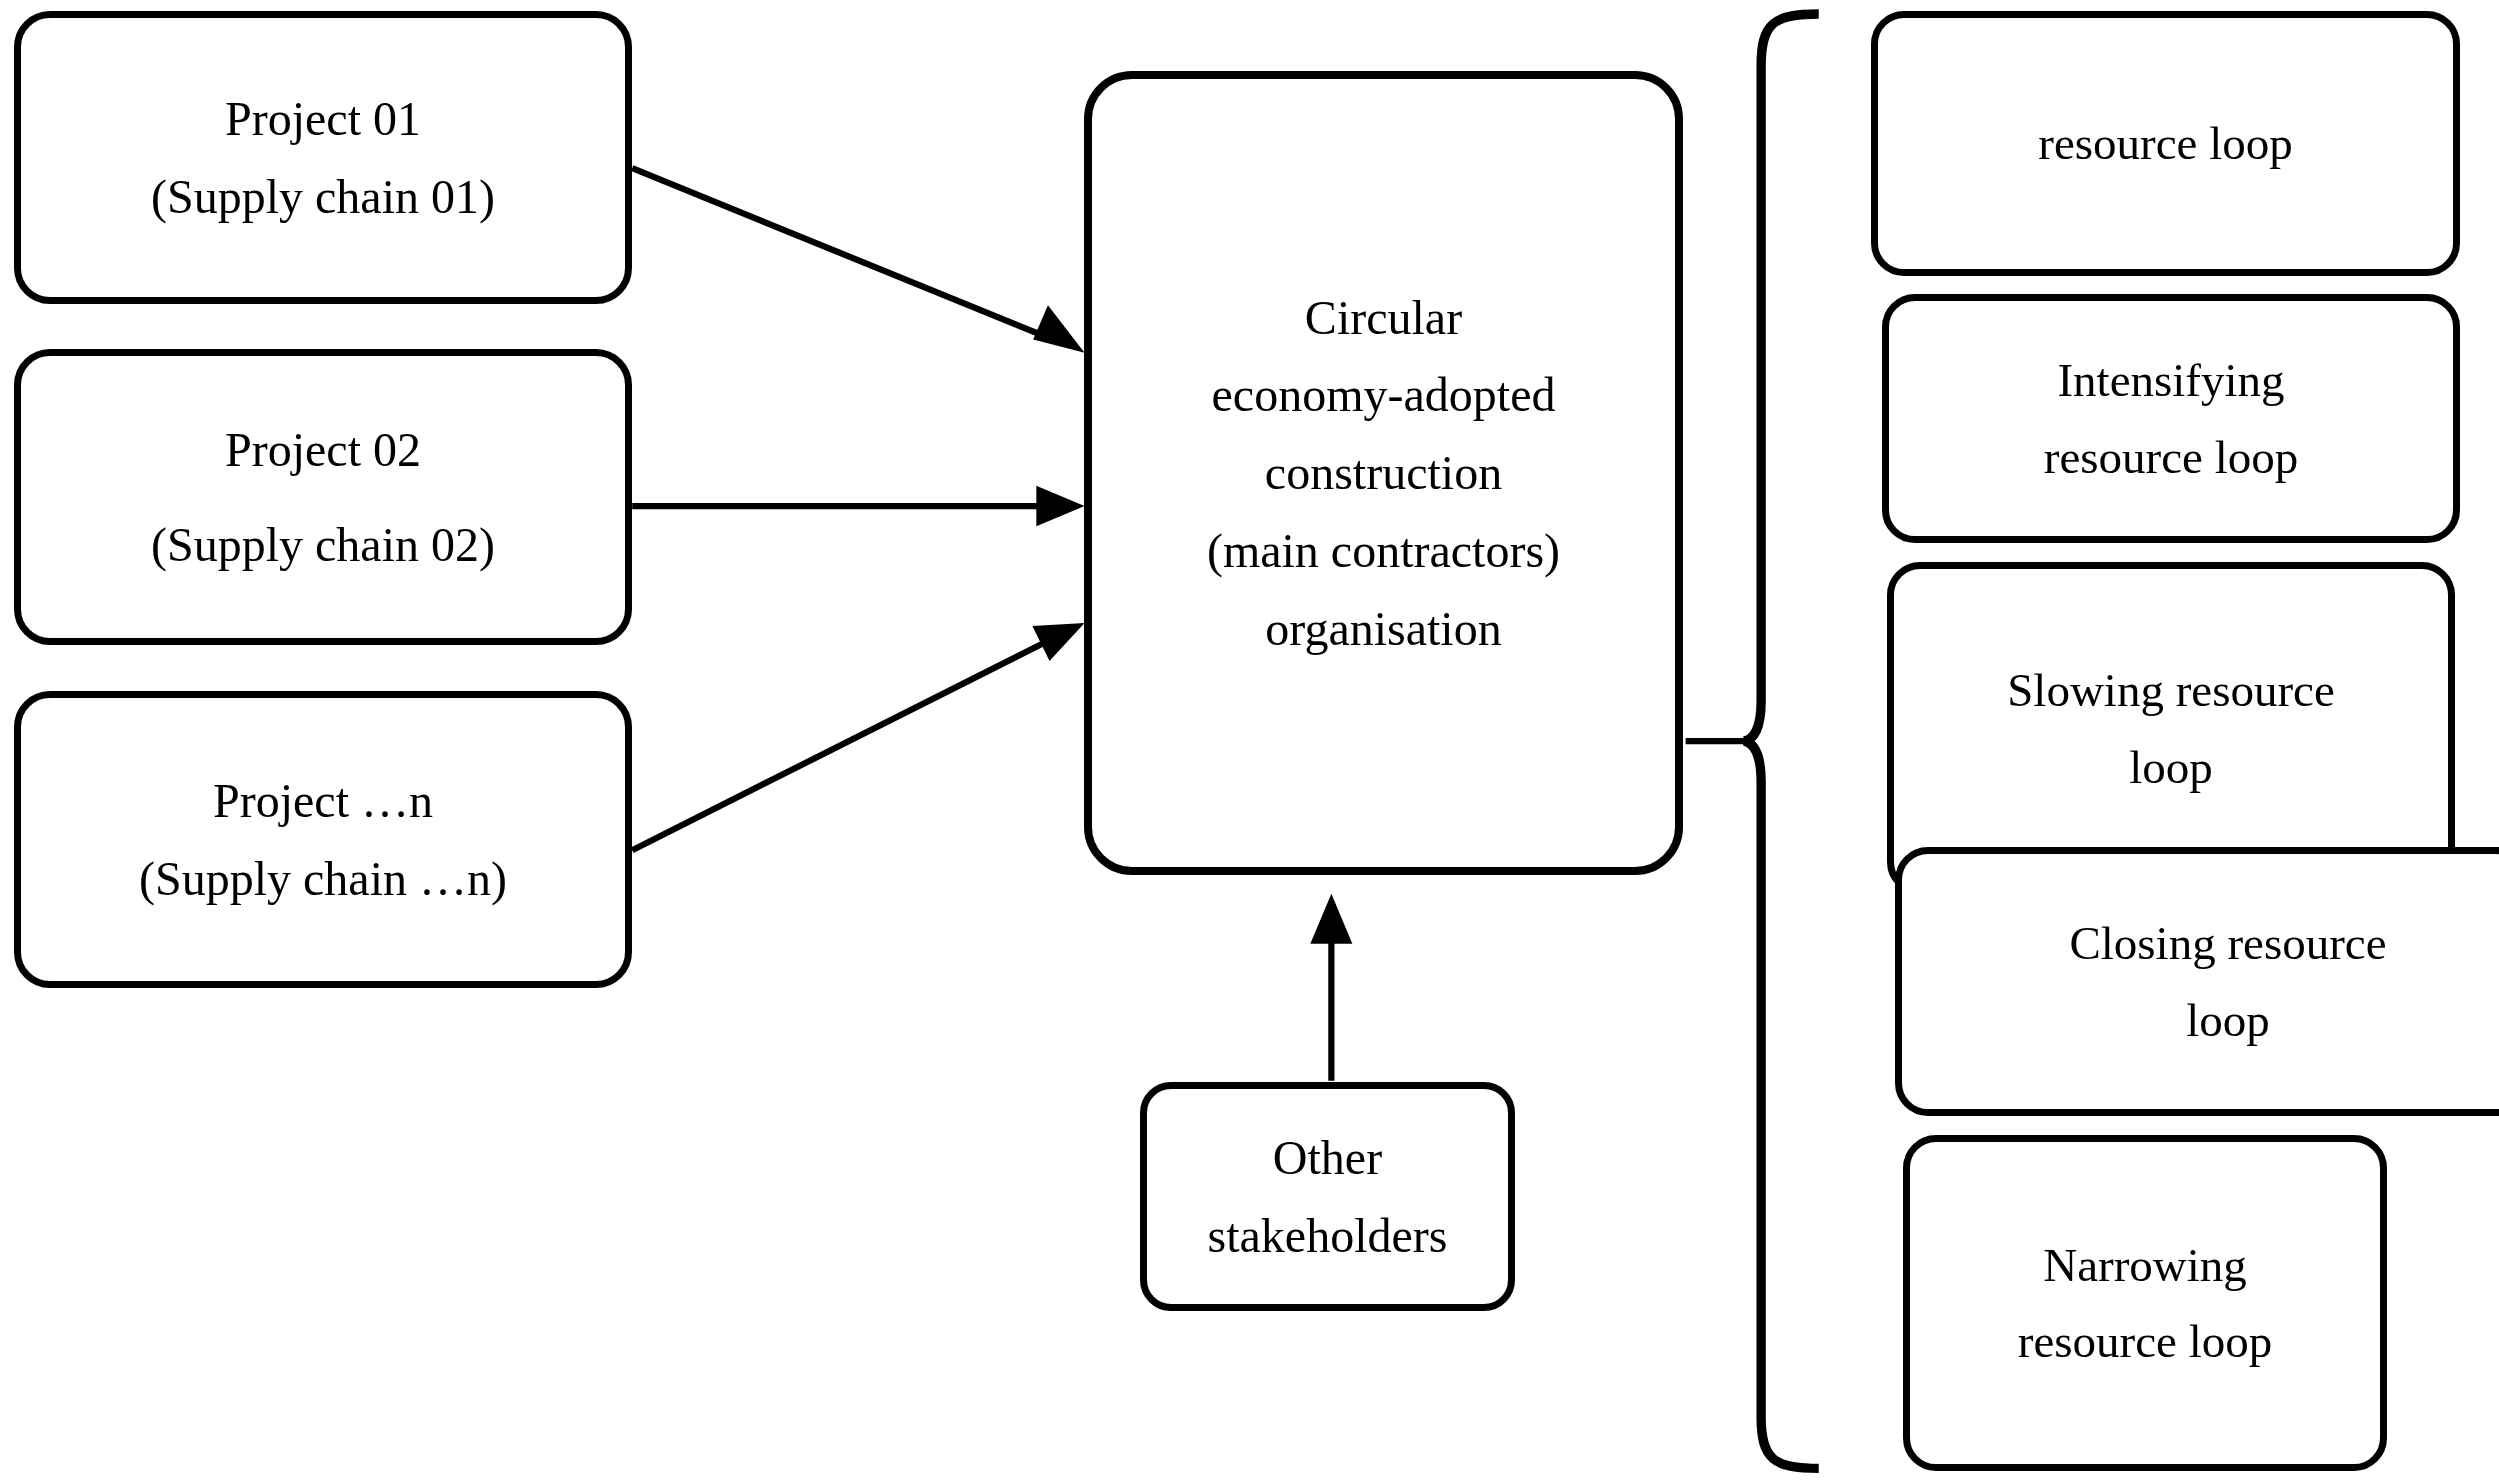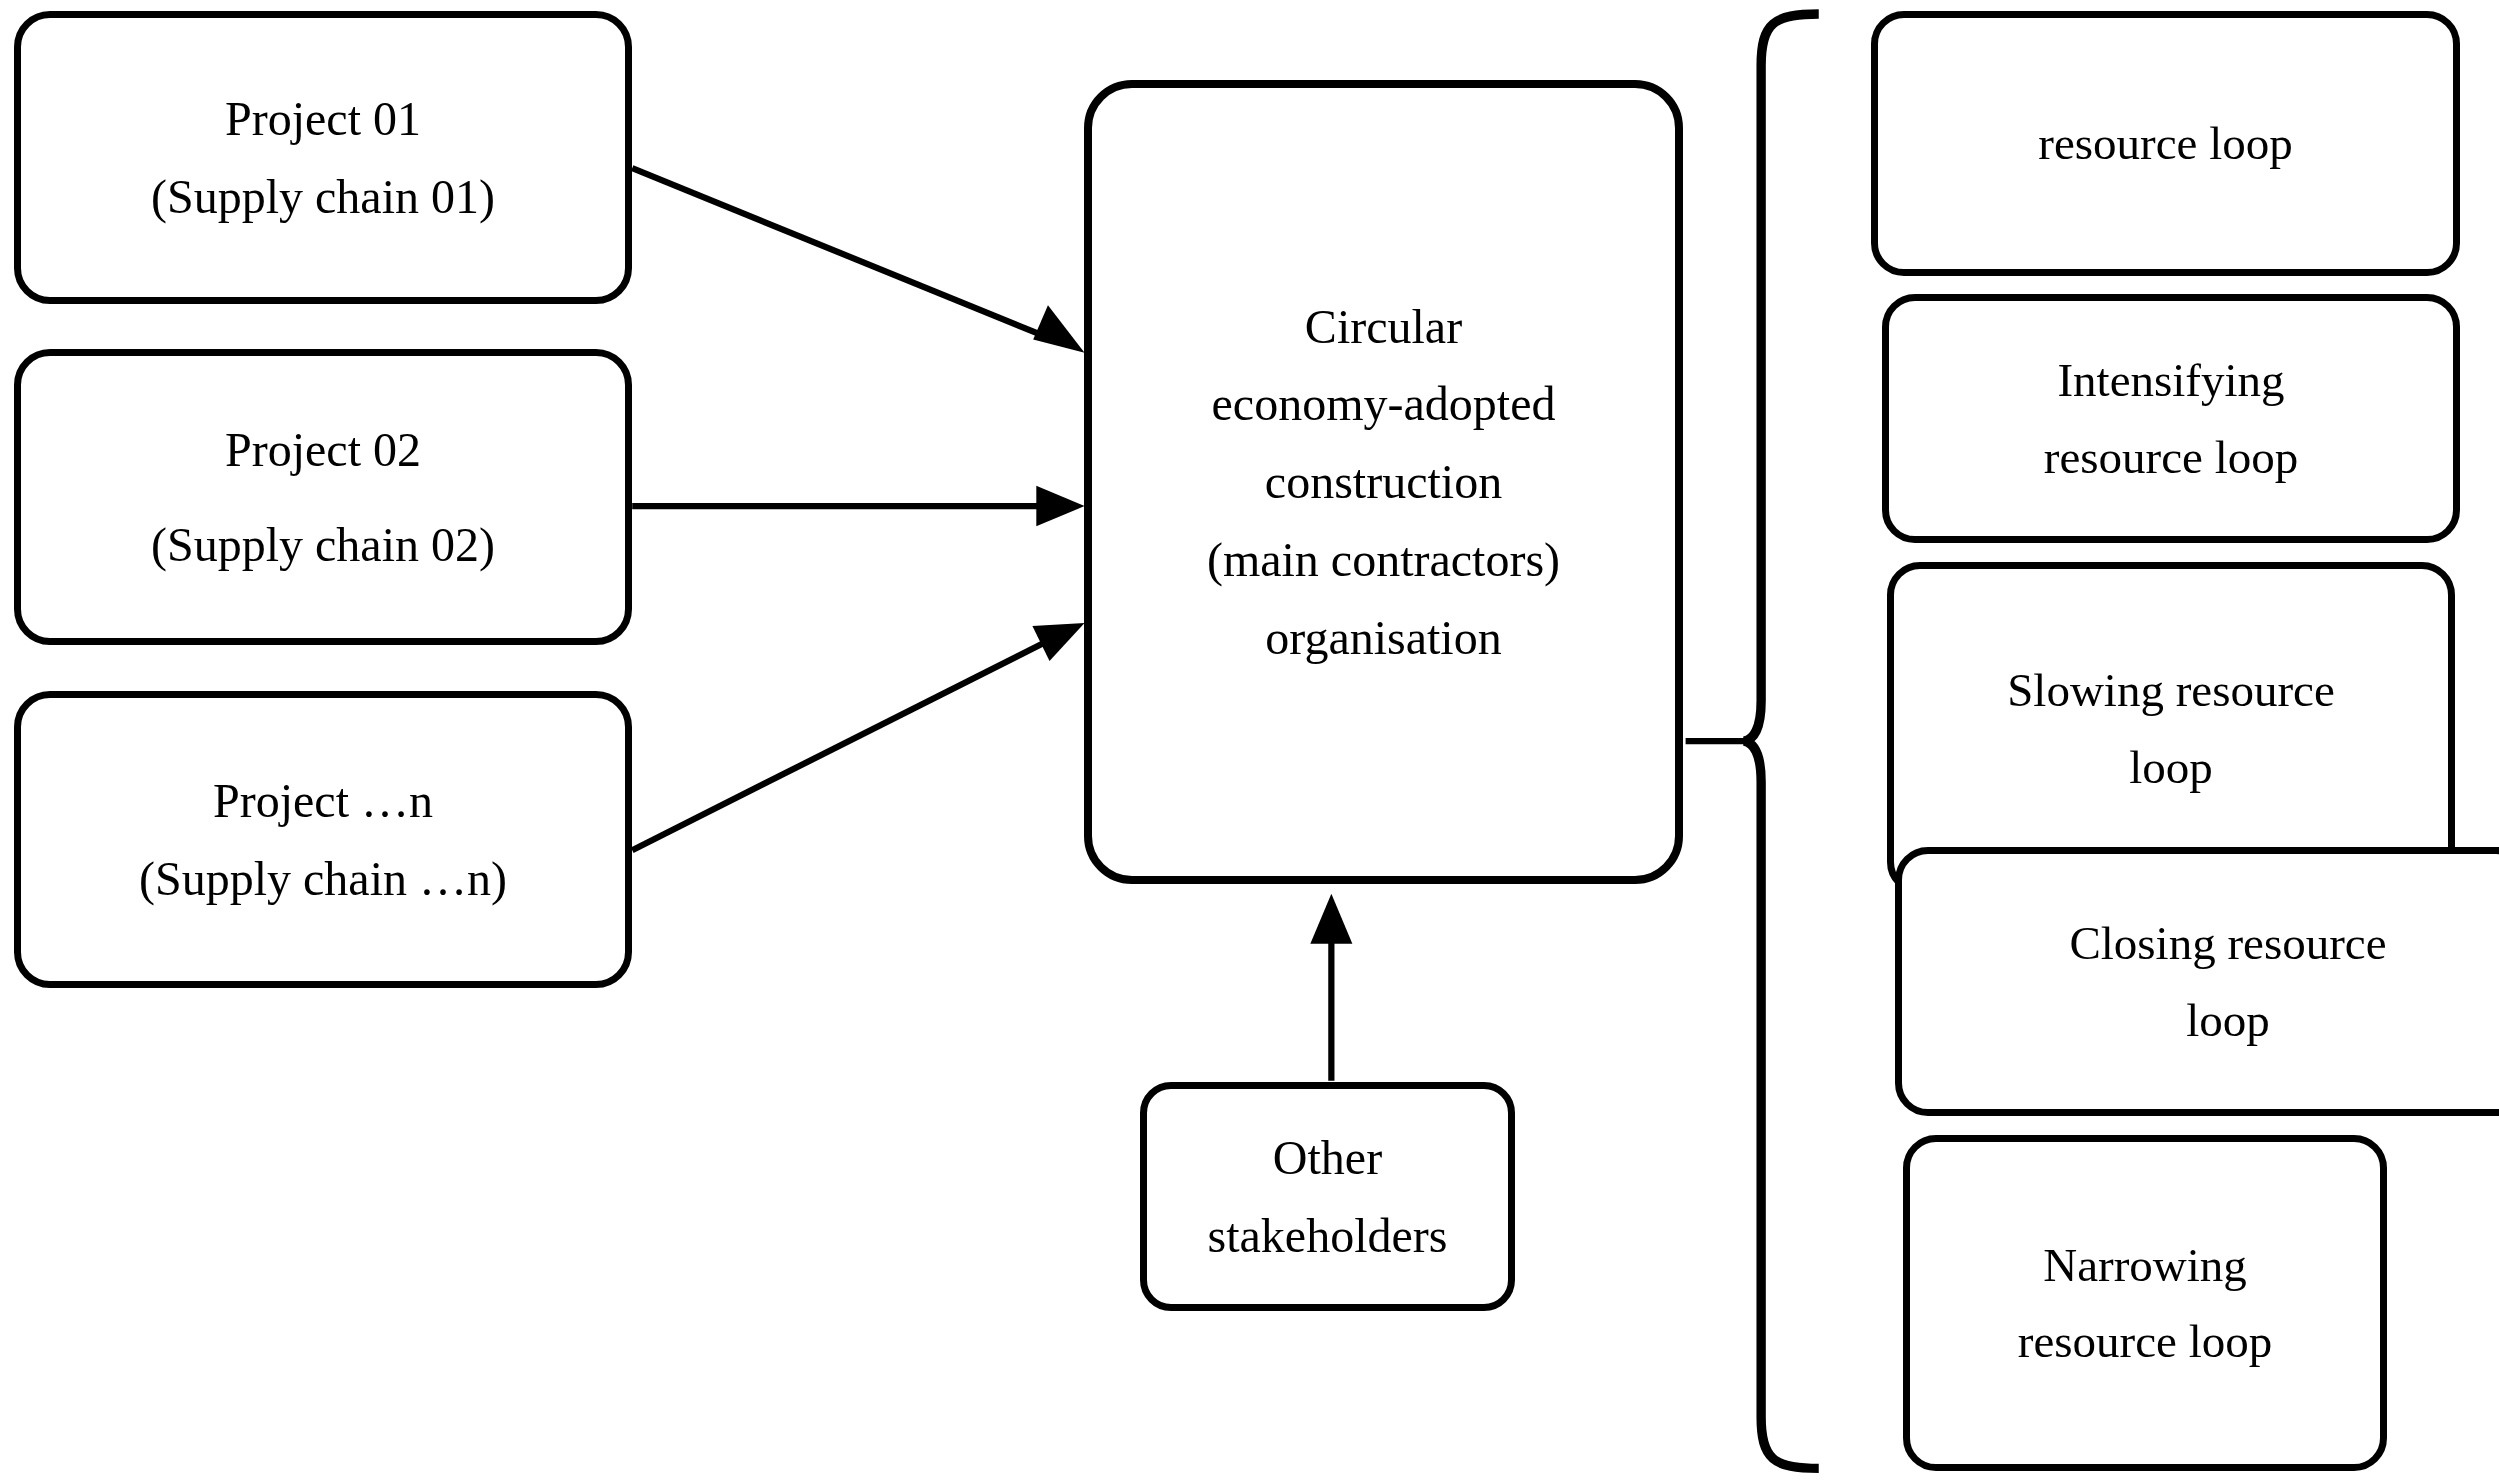--- a/index.html
+++ b/index.html
@@ -37,21 +37,21 @@
     border-radius:36px;
     font-size:48px;
   }
   #proj-1{top:11px;height:293px;}
   #proj-2{top:349px;height:296px;gap:17px;}
   #proj-3{top:691px;height:297px;}
 
   
   #hub{
     left:1084px;
-    top:80px;
+    top:71px;
     width:599px;
     height:804px;
     border-width:8.6px;
     border-radius:48px;
     font-size:48px;
     line-height:1.62;
   }
 
   
   #stakeholders{

